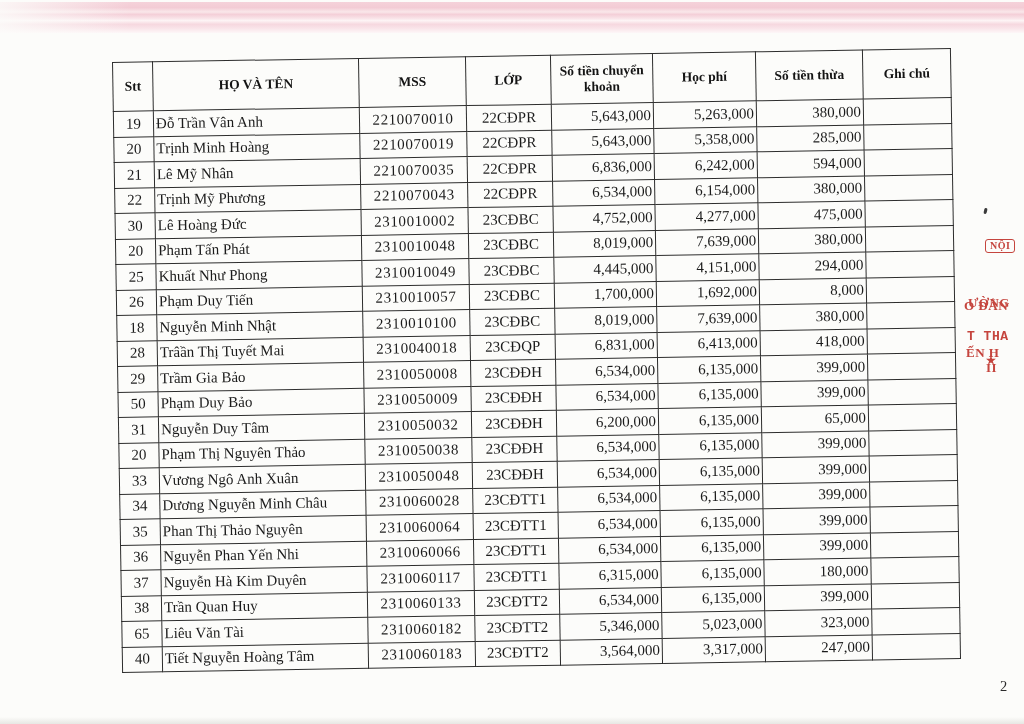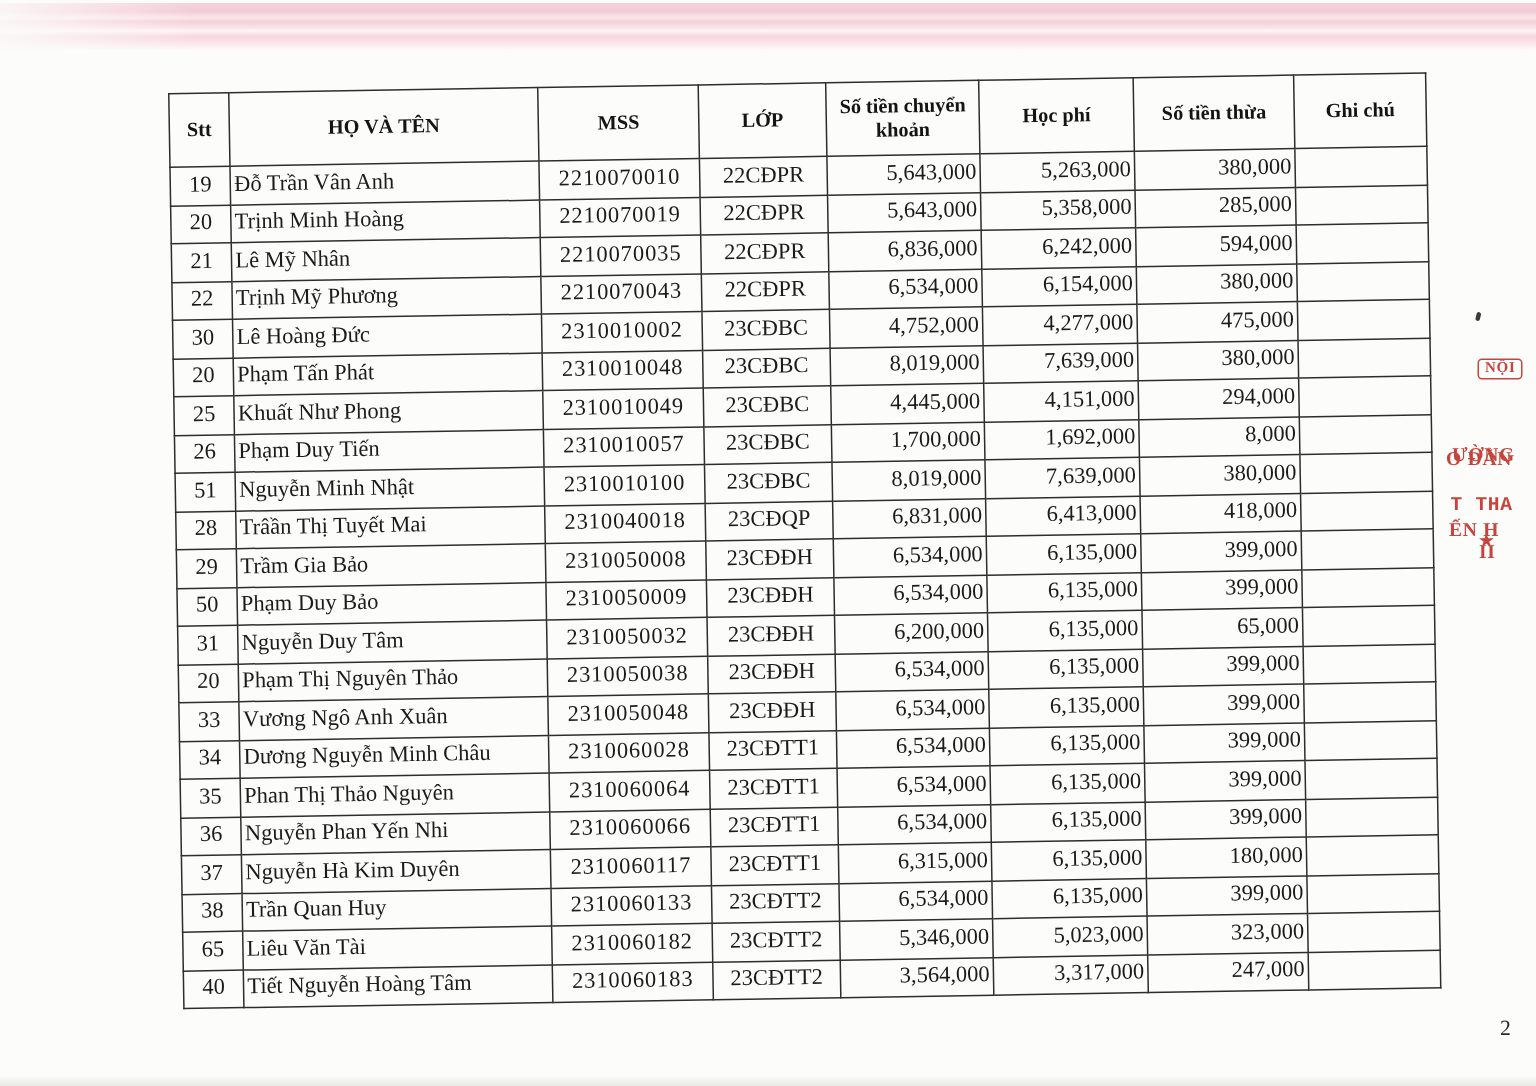--- a/index.html
+++ b/index.html
@@ -190,21 +190,21 @@
           <td class="c0">26</td>
           <td class="c1">Phạm Duy Tiến</td>
           <td class="c2">2310010057</td>
           <td class="c3">23CĐBC</td>
           <td class="c4">1,700,000</td>
           <td class="c5">1,692,000</td>
           <td class="c6">8,000</td>
           <td class="c7"></td>
         </tr>
         <tr>
-          <td class="c0">51</td>
+          <td class="c0">18</td>
           <td class="c1">Nguyễn Minh Nhật</td>
           <td class="c2">2310010100</td>
           <td class="c3">23CĐBC</td>
           <td class="c4">8,019,000</td>
           <td class="c5">7,639,000</td>
           <td class="c6">380,000</td>
           <td class="c7"></td>
         </tr>
         <tr>
           <td class="c0">28</td>

